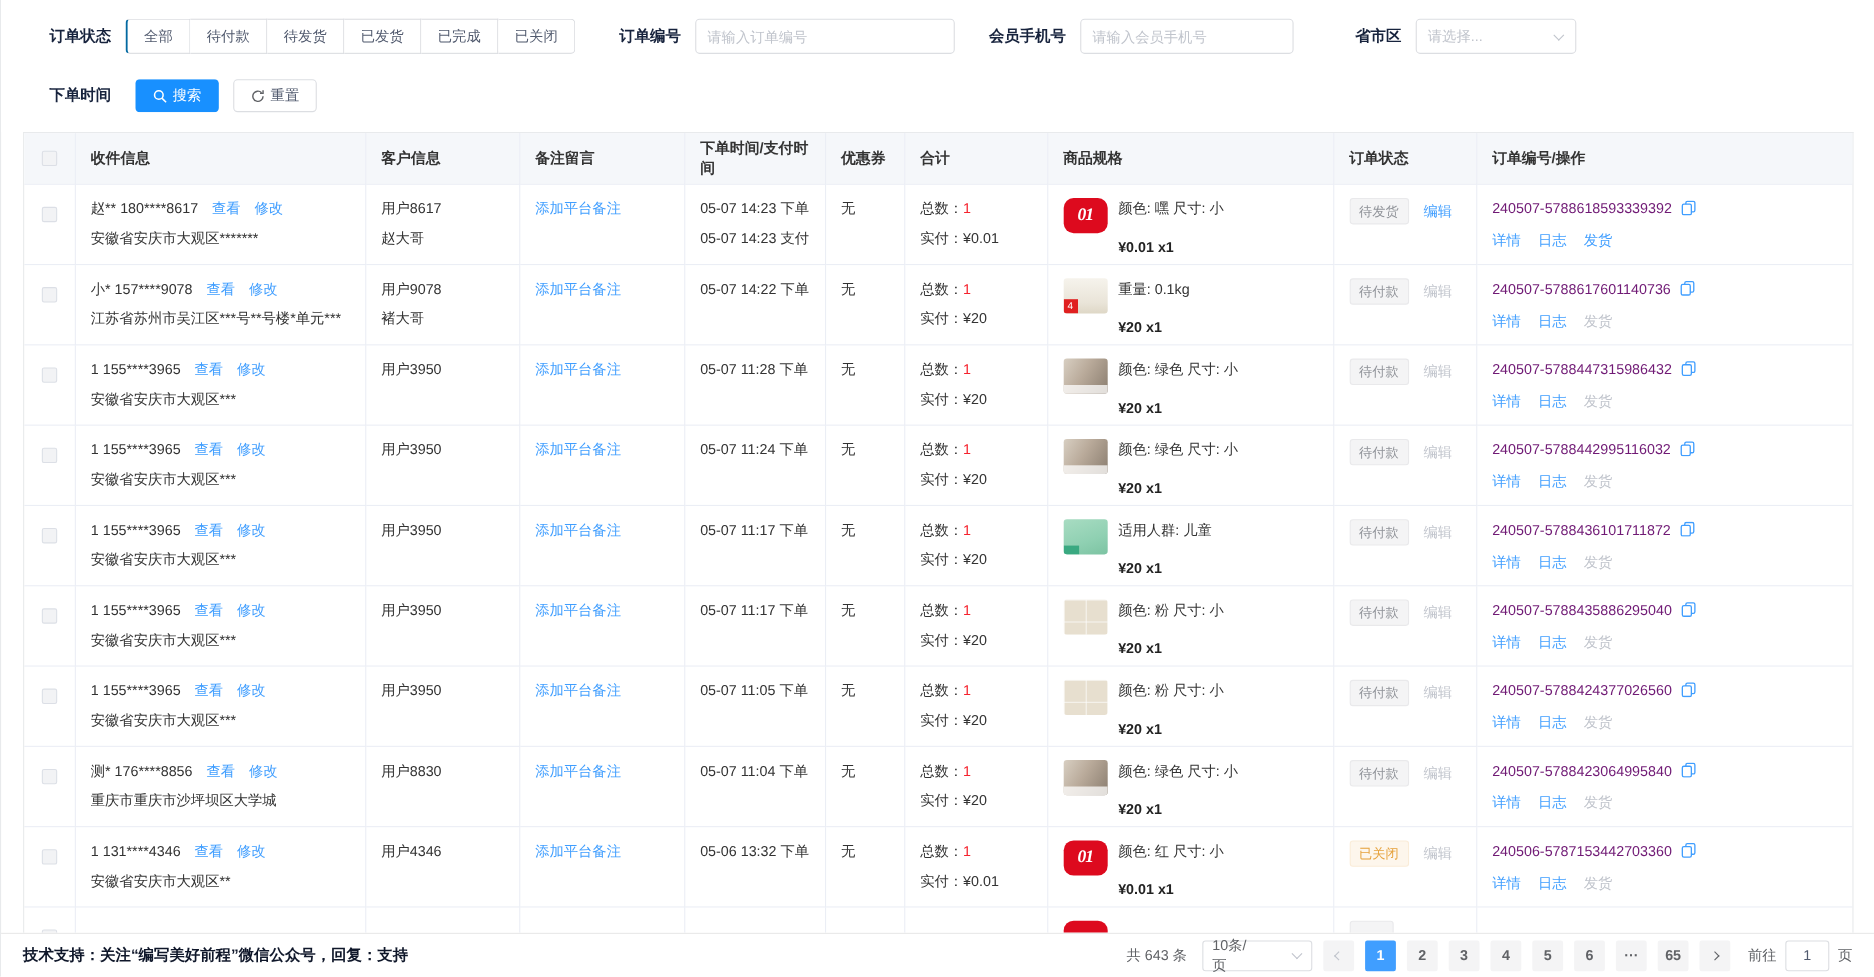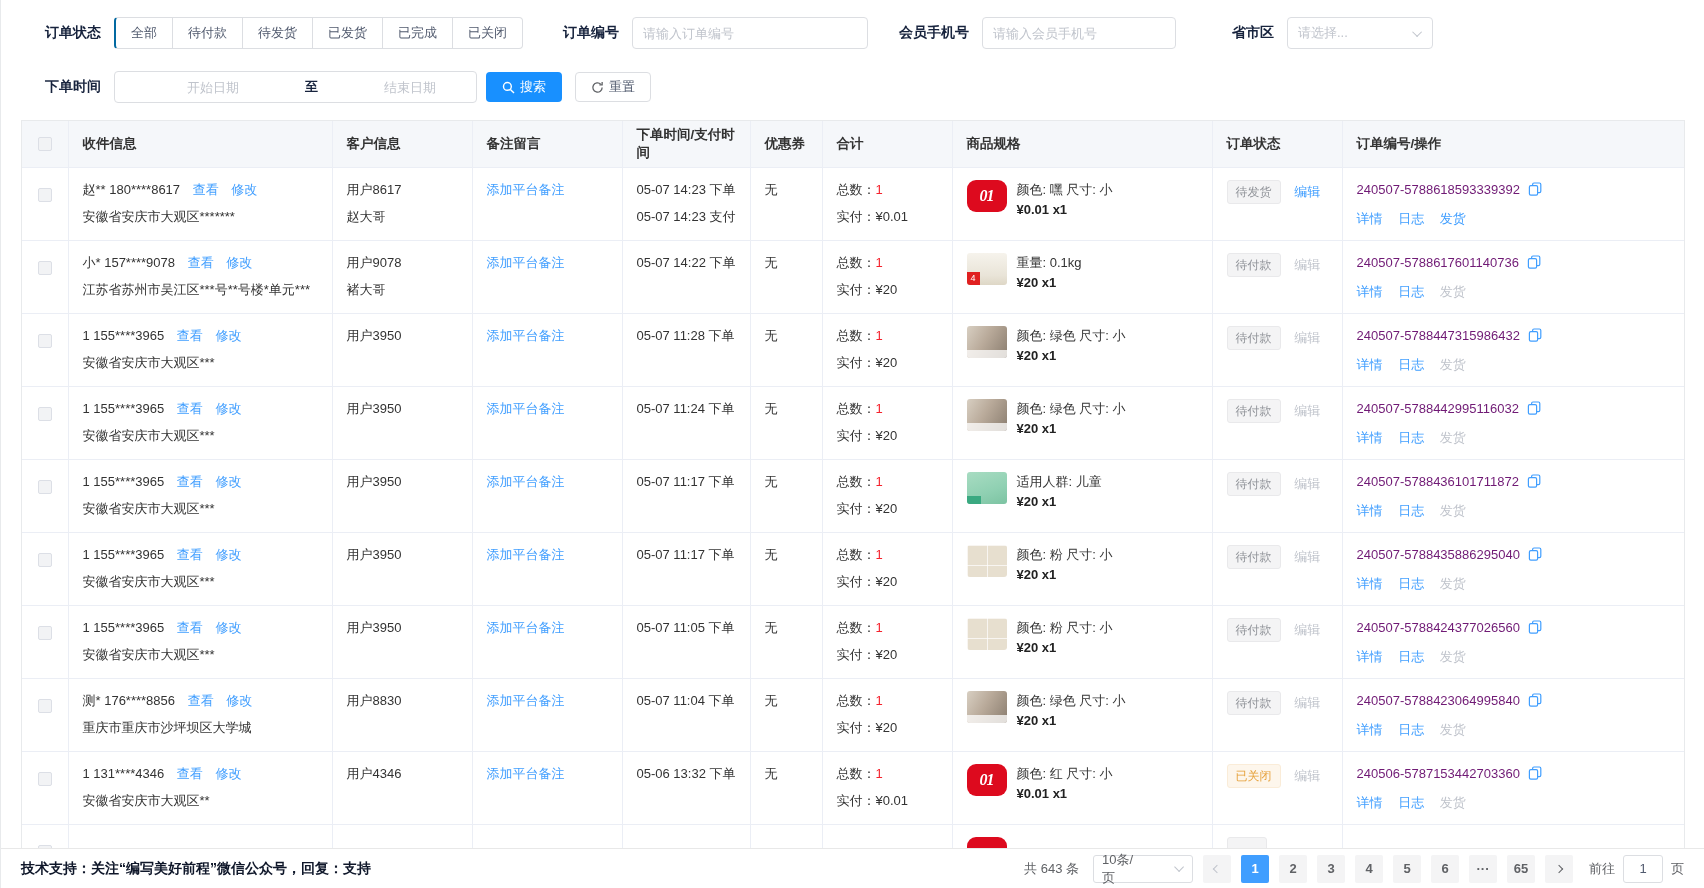--- a/index.html
+++ b/index.html
@@ -54,21 +54,21 @@
   .line2 { margin-top:7px; }
   .maybe-empty:empty { display:none; }
   .lnk { color:#409eff; cursor:pointer; text-decoration:none; }
   .alink { cursor:pointer; text-decoration:none; }
   .alink.on { color:#409eff; }
   .alink.off { color:#c0c4cc; }
   .td-recipient .lnk { margin-left:9px; }
   .red { color:#f5222d; }
   .td-total .lab { color:#333; }
   .prod { display:flex; align-items:flex-start; gap:10px; }
-  .prod-info .price { margin-top:0; font-weight:700; color:#222; }
+  .prod-info .price { margin-top:15px; font-weight:700; color:#222; }
   .thumb { width:40px; height:32px; flex:0 0 40px; border-radius:3px; position:relative;
     display:flex; align-items:center; justify-content:center; overflow:hidden; cursor:pointer; }
   .thumb.thumb-red { background:#dd0a1e; border-radius:9px; color:#fff; font-weight:800; font-size:16px;
     font-style:italic; letter-spacing:-1px; font-family:"Liberation Serif","DejaVu Serif",serif; }
   .thumb.thumb-shelf { background:linear-gradient(180deg,#f6f3ec 0%,#e9e4d8 70%,#ded7c6 100%); }
   .thumb.thumb-shelf::after { content:attr(data-corner); position:absolute; left:0; bottom:0; width:13px; height:13px;
     background:#e02020; color:#fff; font-size:9px; font-style:normal; display:flex; align-items:center; justify-content:center; }
   .thumb.thumb-model { background:linear-gradient(120deg,#cfc4b6 0%,#b4a593 45%,#8d8covered 0),linear-gradient(120deg,#cfc4b6 0%,#b4a593 45%,#8d8172 100%); background:linear-gradient(120deg,#d8cfc2 0%,#b9aa9a 45%,#8a7d6f 100%); }
   .thumb.thumb-model::after { content:""; position:absolute; left:0; bottom:0; width:100%; height:8px; background:rgba(255,255,255,.75); }
   .thumb.thumb-hanger { background:linear-gradient(160deg,#a8dcc2 0%,#8fd0b2 60%,#7cc3a2 100%); }
@@ -126,29 +126,20 @@
       <span class="flabel" style="margin-left:31px">会员手机号</span>
       <input class="tinput" style="width: 194px;" placeholder="请输入会员手机号">
       <span class="flabel" style="margin-left:56px">省市区</span>
       <div class="sel" style="width:146px">
         <span>请选择...</span>
         <i class="chev down"></i>
       </div>
     </div>
     <div class="filter-row r2">
       <span class="flabel">下单时间</span>
-      <div class="range">
-        <svg class="icon-svg" width="14" height="14" viewBox="0 0 14 14">
-          <circle cx="7" cy="7" r="5.6" fill="none" stroke="#c0c4cc" stroke-width="1.2"></circle>
-          <path d="M7 4v3.2l2.2 1.3" fill="none" stroke="#c0c4cc" stroke-width="1.2"></path>
-        </svg>
-        <input class="dinput" placeholder="开始日期" style="">
-        <span class="to">至</span>
-        <input class="dinput" placeholder="结束日期" style="">
-      </div>
       <button class="btn primary" style="margin-left:9px">
         <svg class="icon-svg" width="13" height="13" viewBox="0 0 13 13">
           <circle cx="5.4" cy="5.4" r="3.9" fill="none" stroke="#fff" stroke-width="1.4"></circle>
           <path d="M8.4 8.4L12 12" stroke="#fff" stroke-width="1.4"></path>
         </svg>
         <span>搜索</span>
       </button>
       <button class="btn plain" style="margin-left:13px">
         <svg class="icon-svg" width="13" height="13" viewBox="0 0 14 14">
           <path d="M12 7a5 5 0 1 1-1.46-3.54" fill="none" stroke="#606266" stroke-width="1.4"></path>

